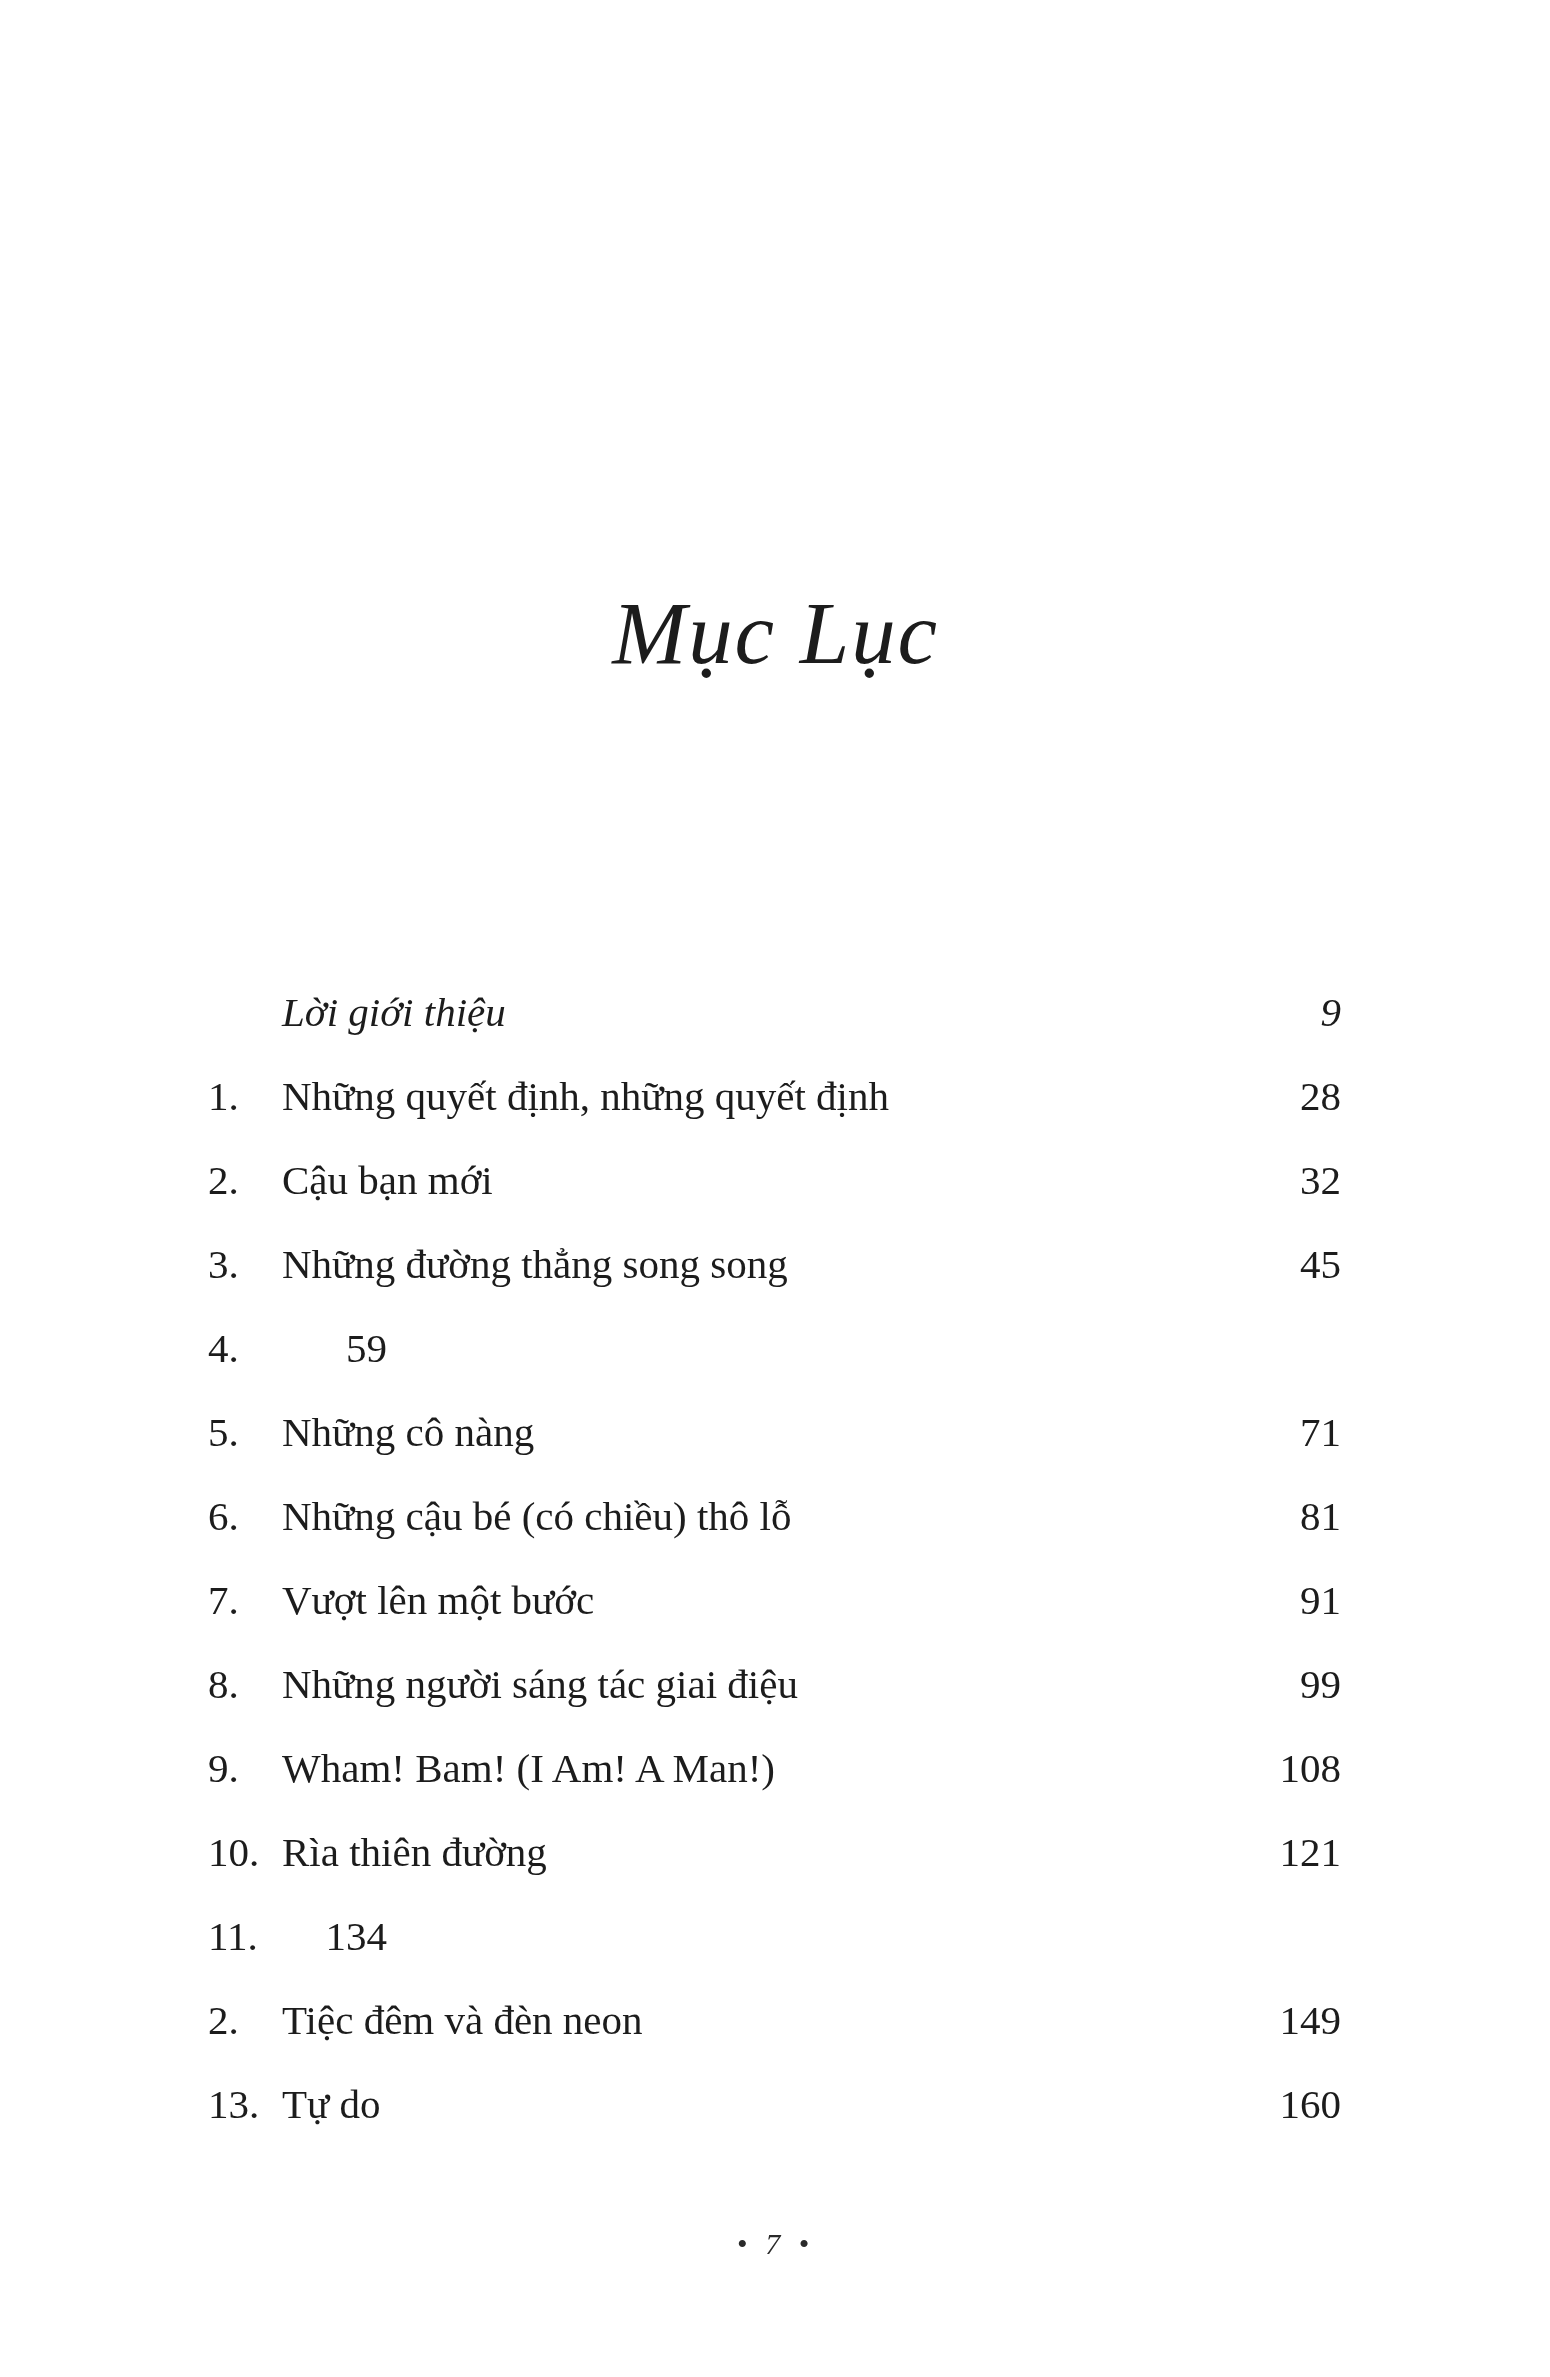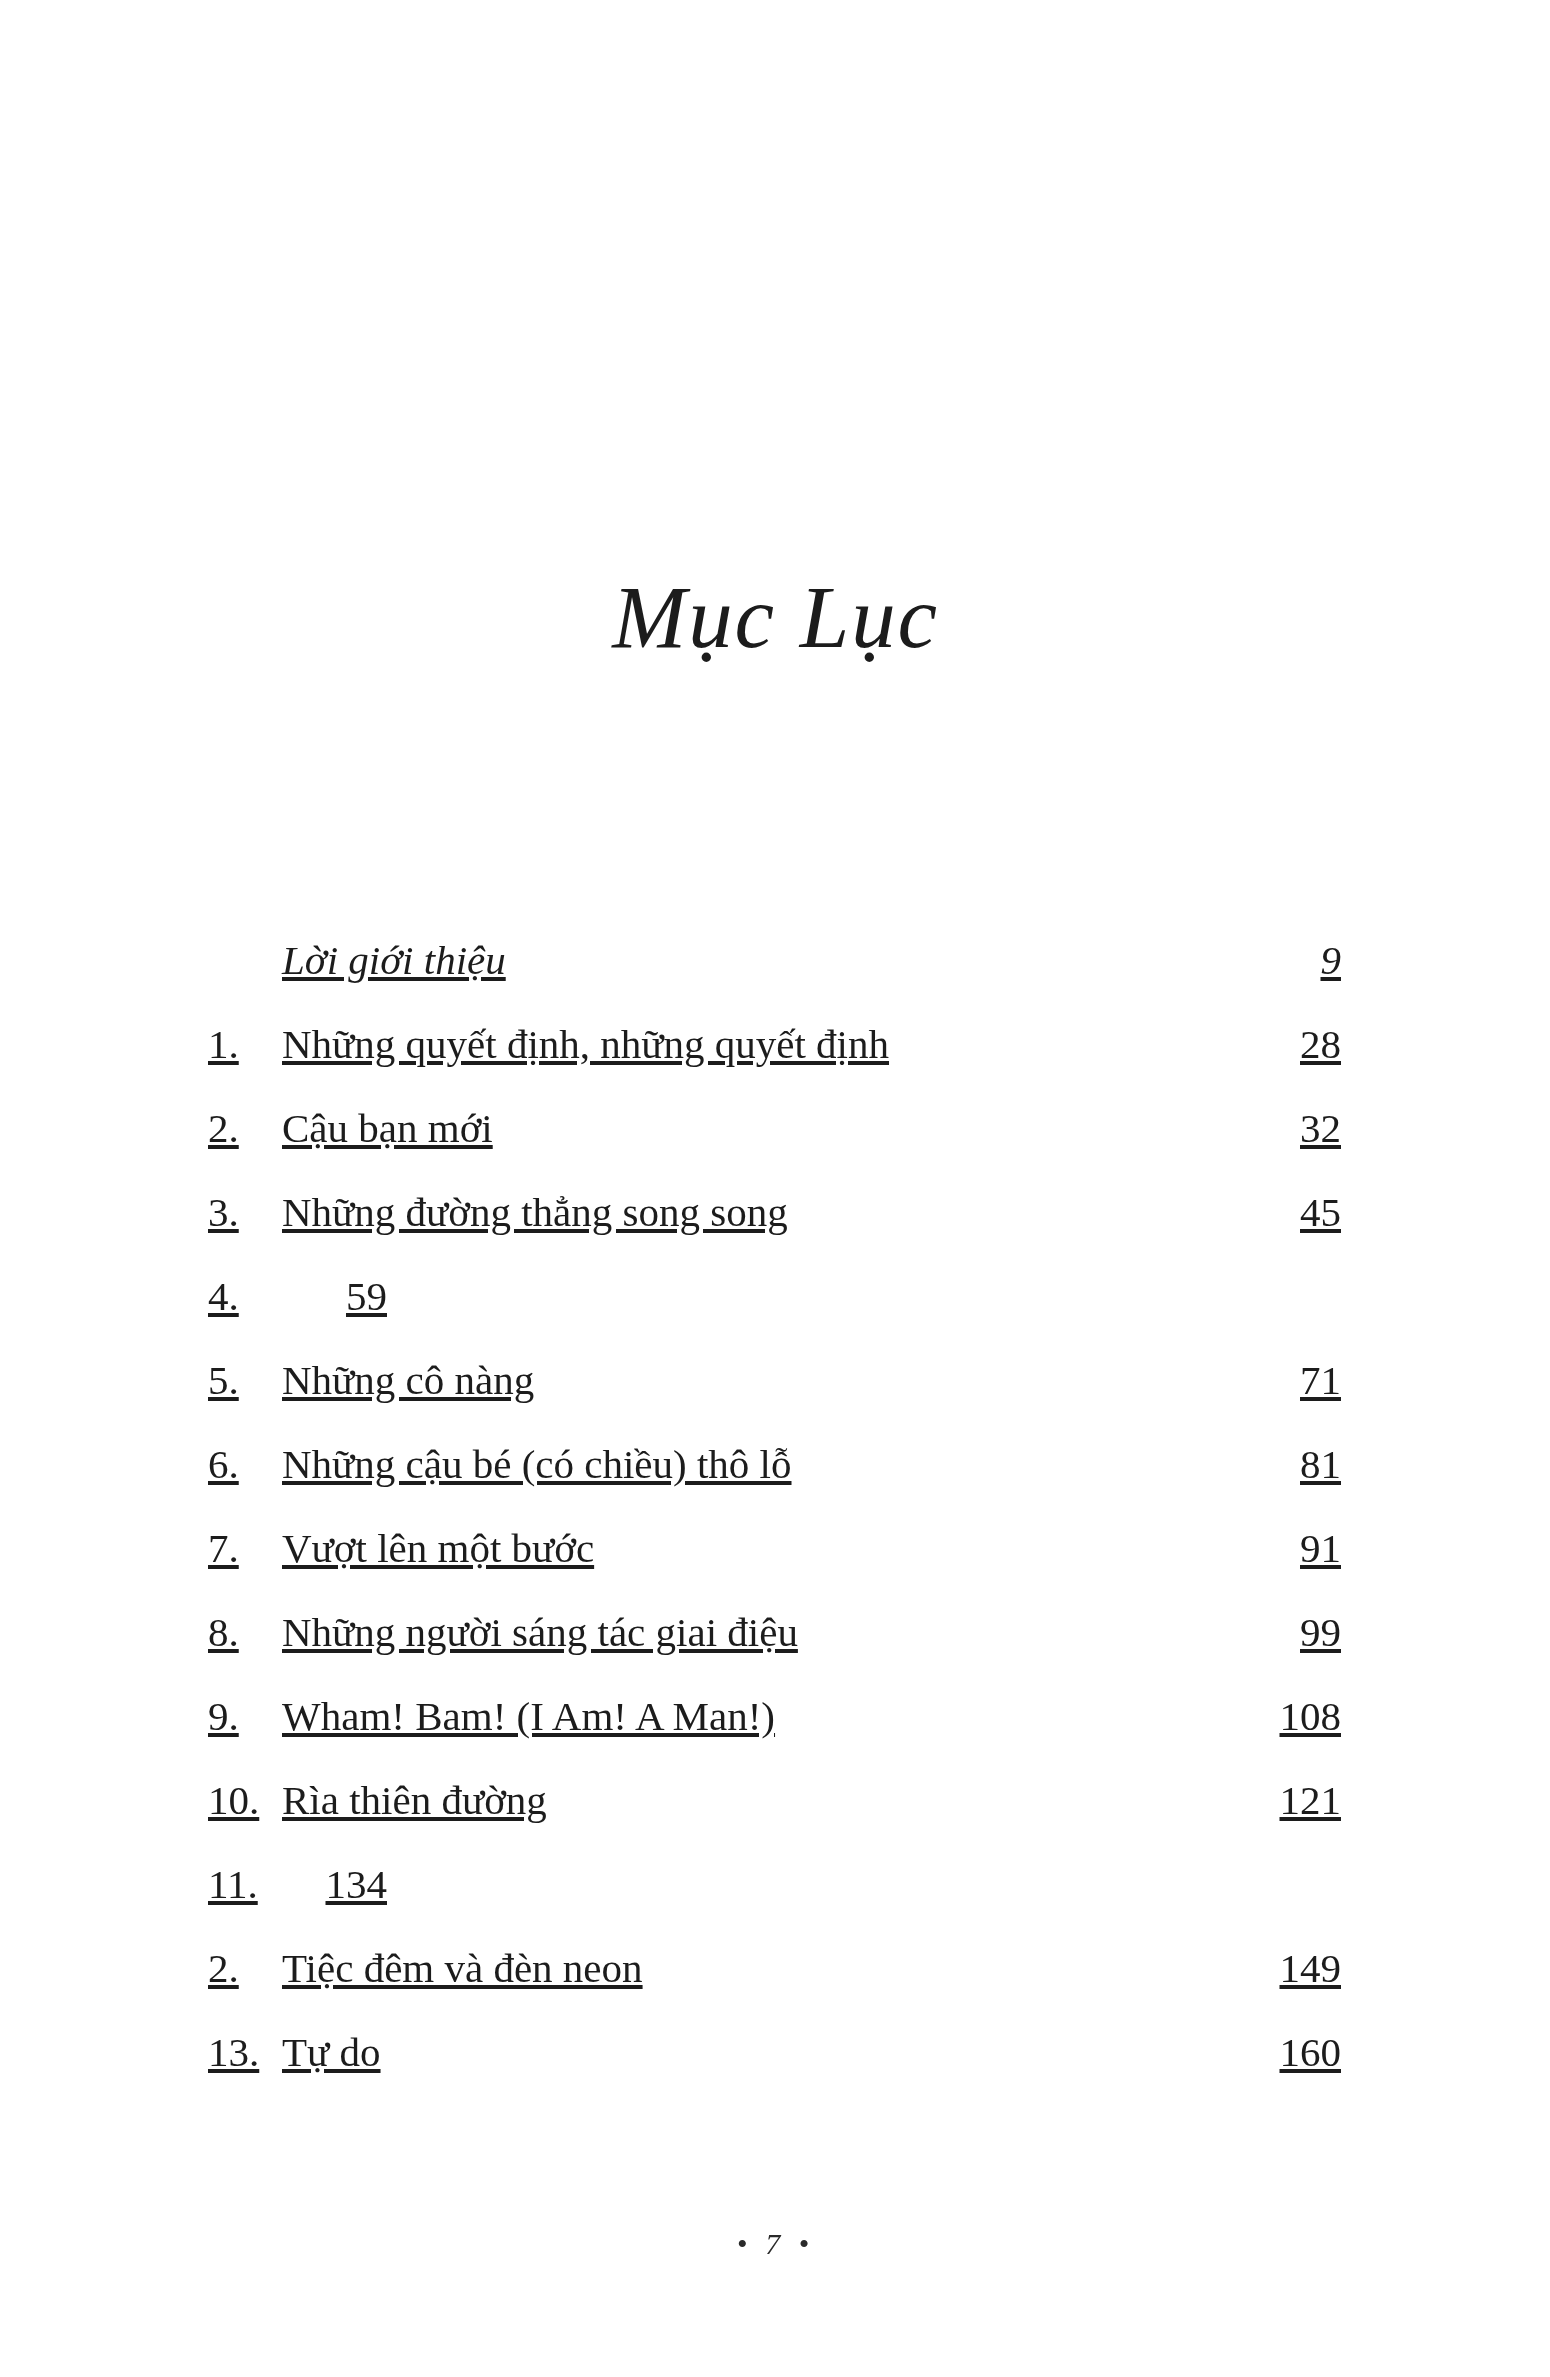--- a/index.html
+++ b/index.html
@@ -11,36 +11,35 @@
     position: relative;
     width: 1551px;
     height: 2377px;
     background: #ffffff;
     color: #1c1c1c;
     font-family: "Liberation Serif", "DejaVu Serif", serif;
     overflow: hidden;
   }
   .title {
     position: absolute;
-    top: 566px;
+    top: 582px;
     left: 0;
     width: 100%;
     margin: 0;
     text-align: center;
     font-style: italic;
     font-weight: 400;
     font-size: 89px;
     letter-spacing: 1.8px;
   }
   .toc {
     position: absolute;
-    top: 918px;
+    top: 970px;
     left: 208px;
     right: 210px;
-    text-decoration: underline;
   }
   .row {
     display: flex;
     align-items: baseline;
     height: 84px;
     line-height: 84px;
     font-size: 41px;
   }
   .row .num {
     width: 74px;

